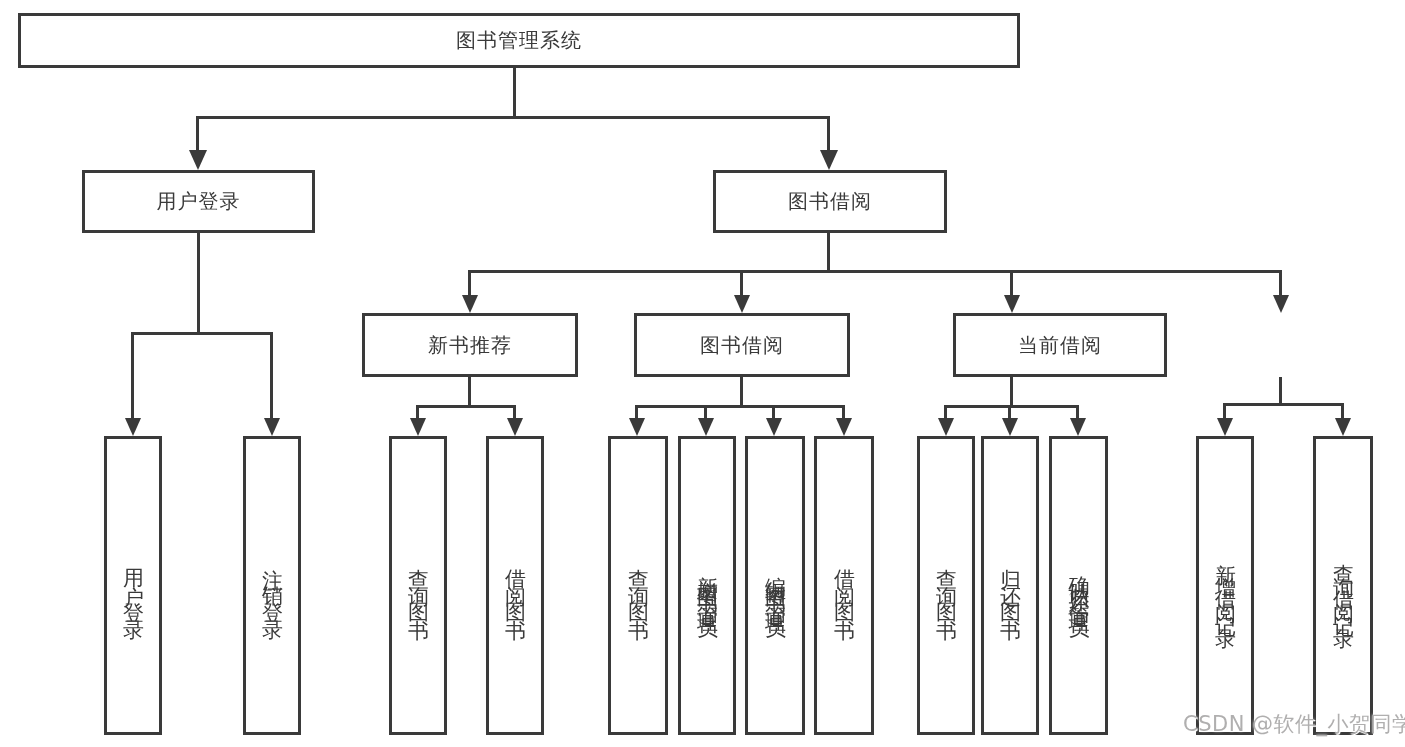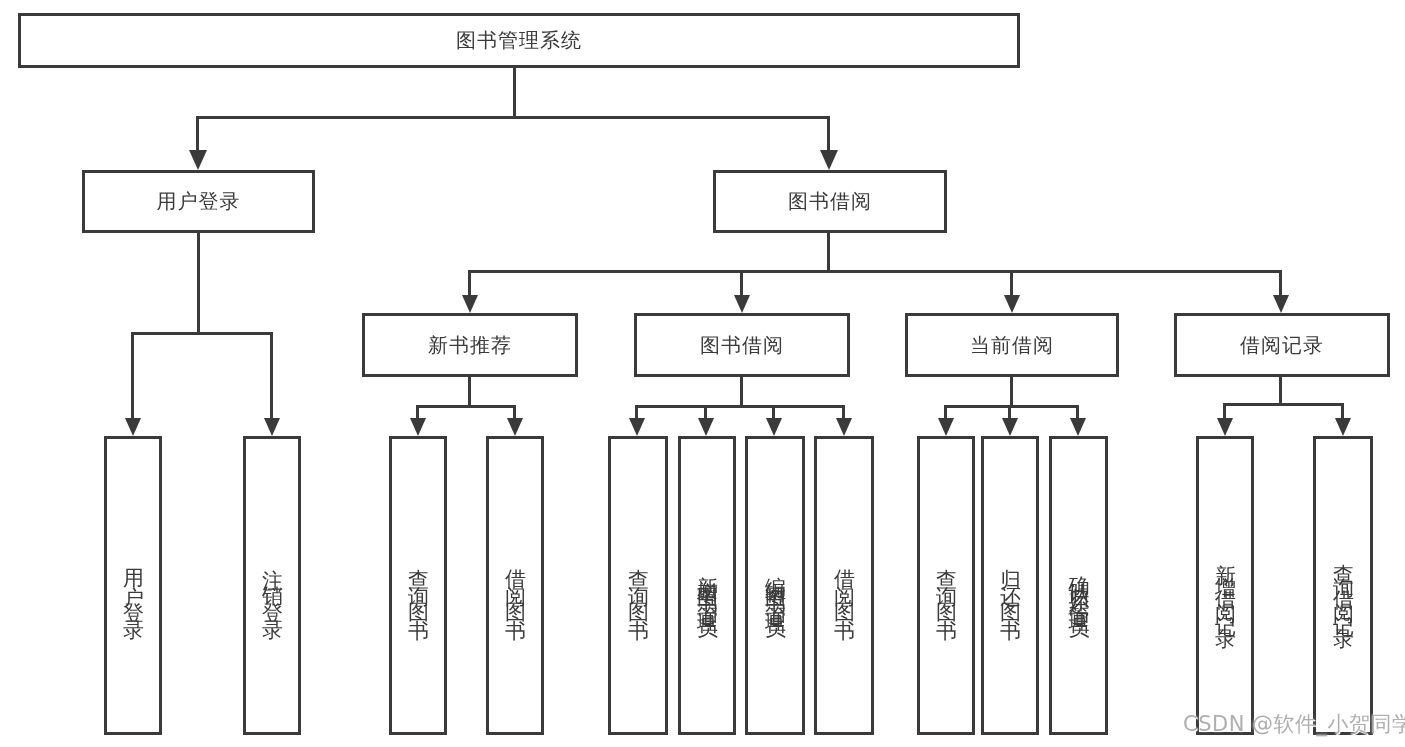--- a/index.html
+++ b/index.html
@@ -78,25 +78,22 @@
     <i class="arrow" style="left:1004px;top:295px"></i>
     <i class="arrow" style="left:1273px;top:295px"></i>
   </div>
 
   <div class="box hbox" style="left:634px;top:313px;width:216px;height:64px">
     <span>图书借阅</span>
   </div>
   <div class="box hbox" style="left:362px;top:313px;width:216px;height:64px">
     <span>新书推荐</span>
   </div>
-  <div class="box hbox" style="left:905px;top:313px;width:214px;height:64px">
+  <div class="box hbox" style="left:953px;top:313px;width:214px;height:64px">
     <span>当前借阅</span>
-  </div>
-  <div class="box hbox" style="left:1174px;top:313px;width:216px;height:64px">
-    <span>借阅记录</span>
   </div>
 
   <div>
     <div class="vl" style="left:468px;top:377px;height:31px"></div>
     <div class="hl" style="left:416px;top:405px;width:100px"></div>
     <div class="vl" style="left:416px;top:405px;height:15px"></div>
     <div class="vl" style="left:513px;top:405px;height:15px"></div>
     <i class="arrow" style="left:410px;top:418px"></i>
     <i class="arrow" style="left:507px;top:418px"></i>
   </div>

